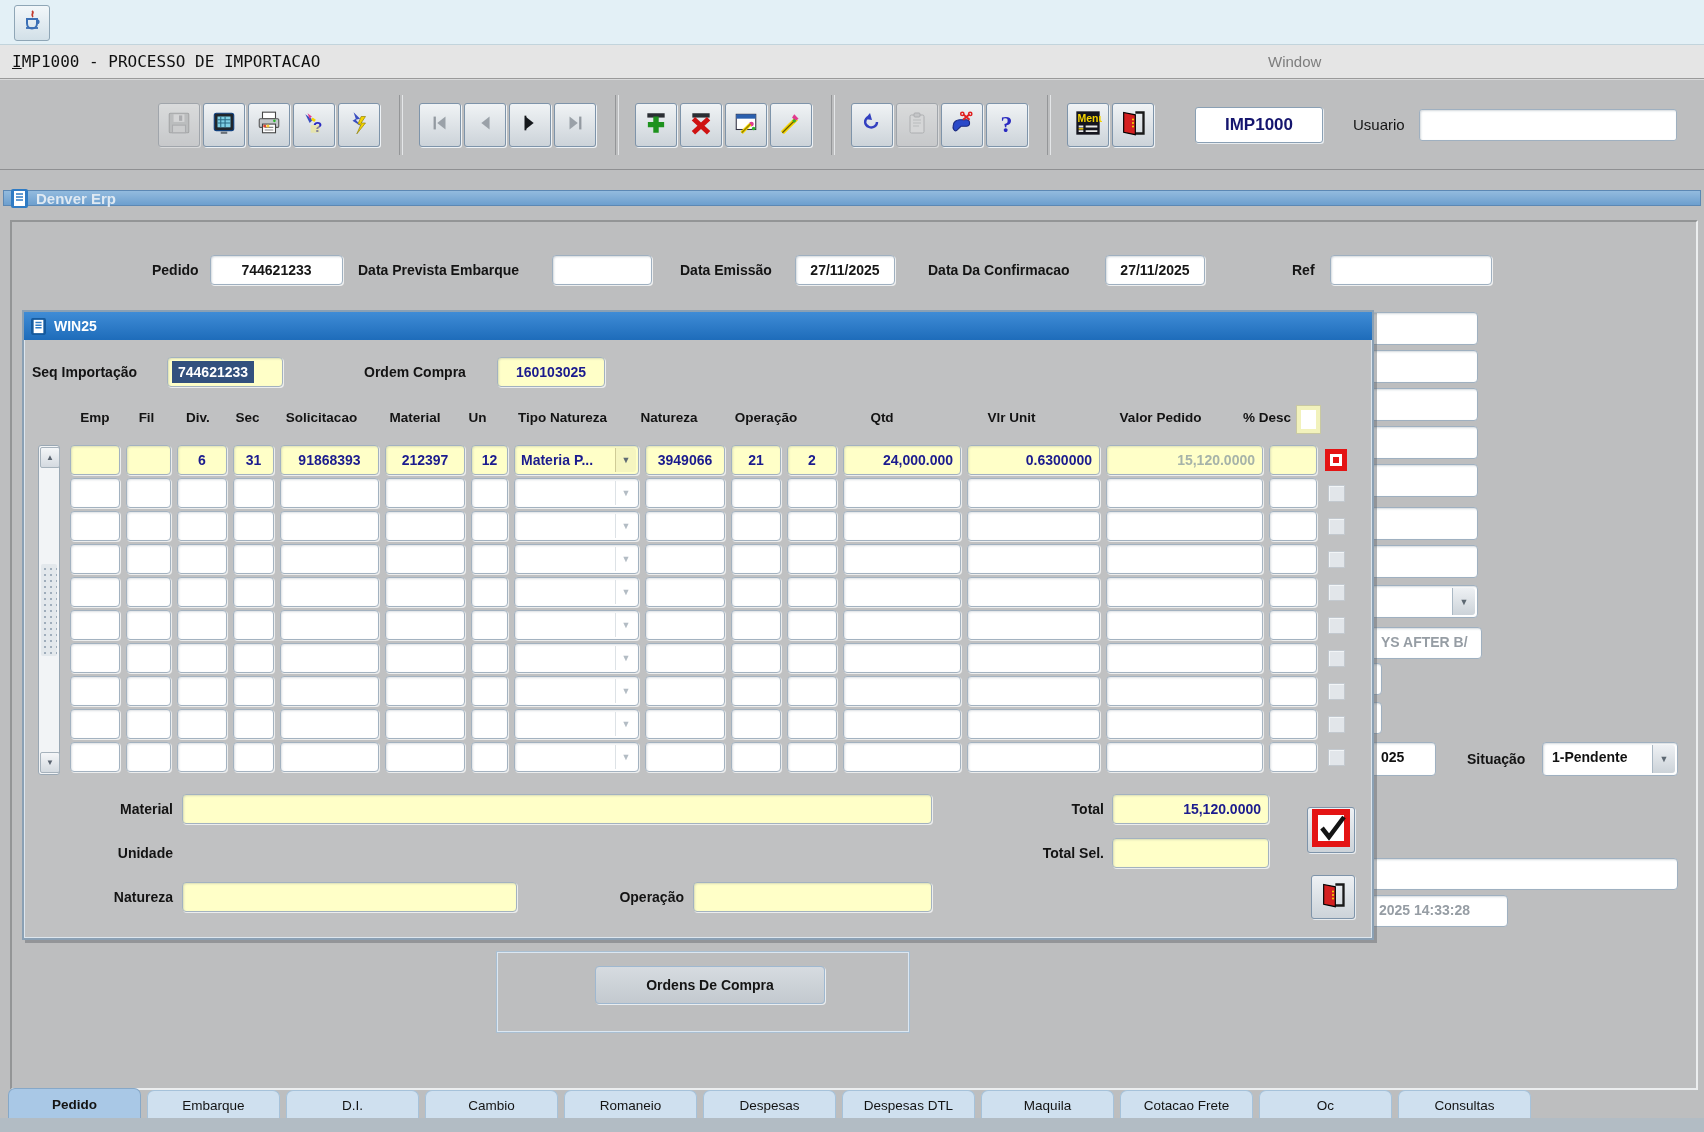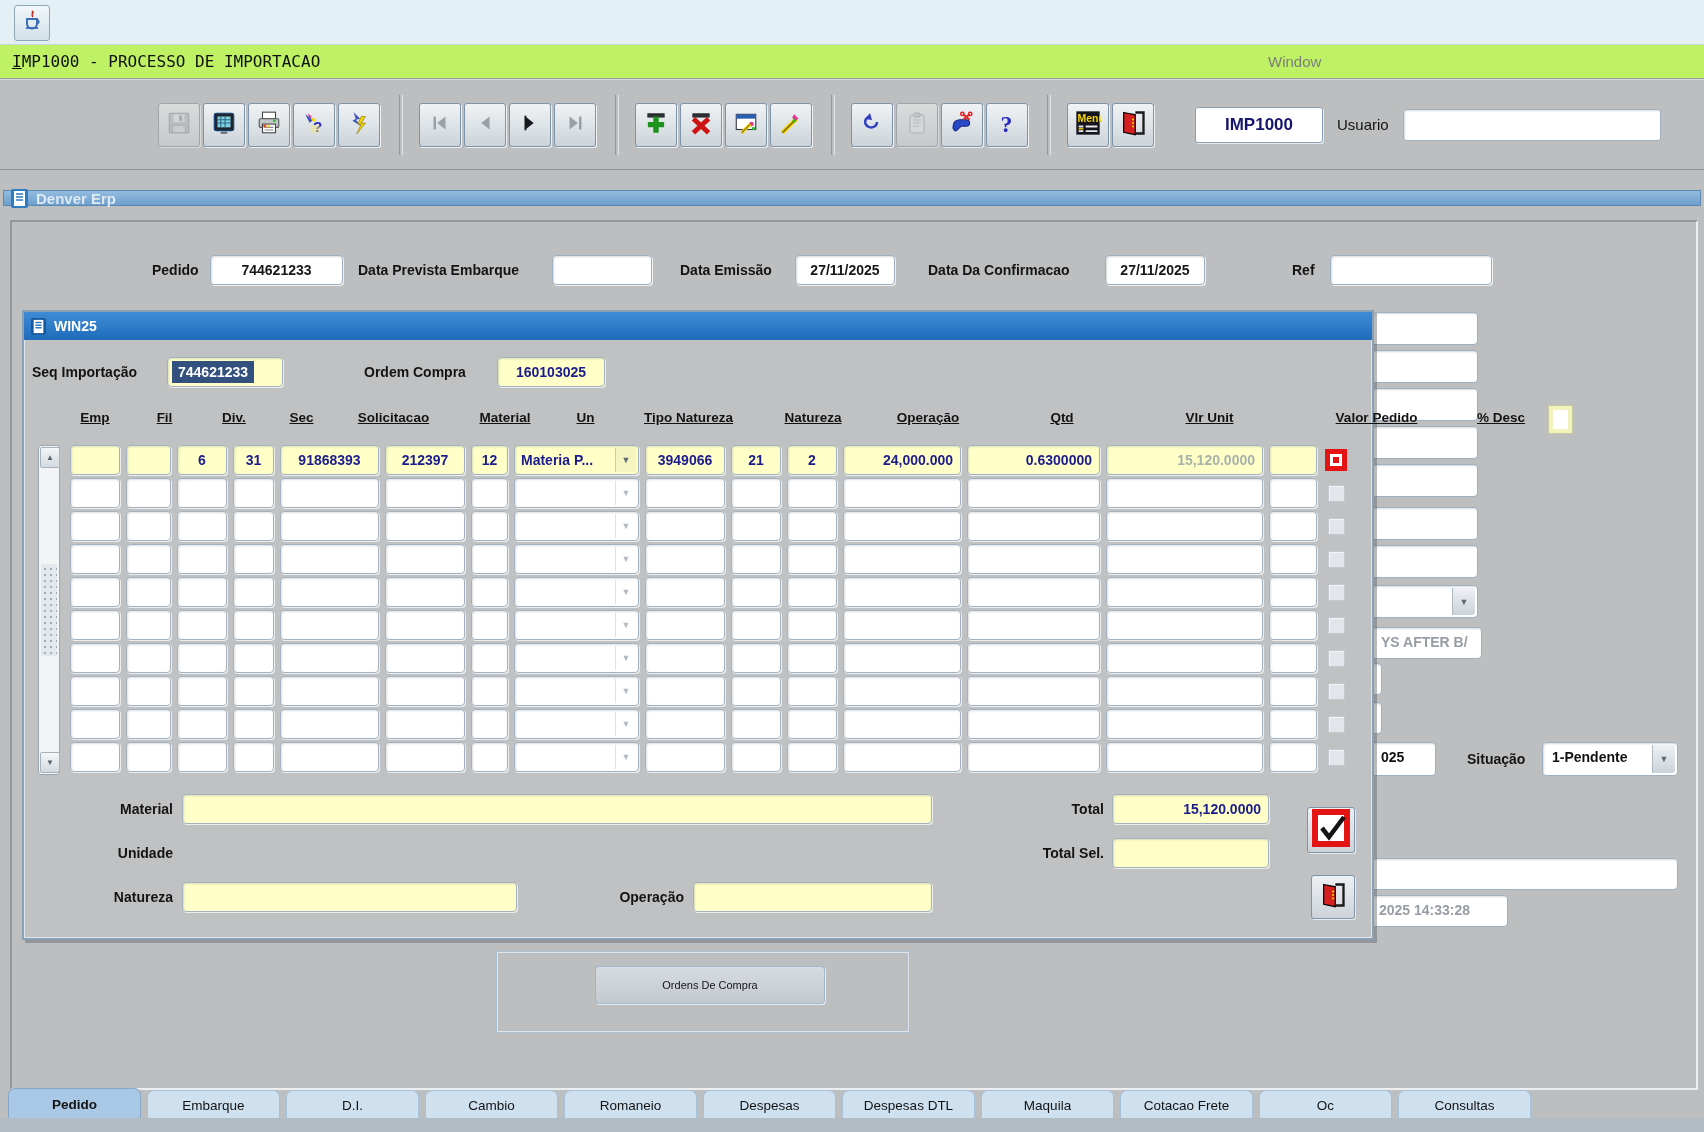--- a/index.html
+++ b/index.html
@@ -2,36 +2,36 @@
 <html><head>
 <meta charset="utf-8">
 <style>
   html,body{margin:0;padding:0;background:#8a8c8e;}
   #app{position:relative;width:1704px;height:1132px;background:#bdbebf;overflow:hidden;
        font-family:"Liberation Sans",sans-serif;color:#111;}
   
   .top-strip{position:absolute;left:0;top:0;width:1704px;height:44px;background:#e3f0f6;border-bottom:1px solid #c2d4dc;}
   .java-btn{position:absolute;left:14px;top:5px;width:34px;height:34px;background:linear-gradient(#f2f7fa,#d2e0e8);
             border:1px solid #8fa6b6;border-radius:3px;display:flex;align-items:center;justify-content:center;}
-  .menu-bar{position:absolute;left:0;top:45px;width:1704px;height:33px;background:#bef264;border-bottom:1px solid #9a9a9a;}
+  .menu-bar{position:absolute;left:0;top:45px;width:1704px;height:33px;background:#e5e5e5;border-bottom:1px solid #9a9a9a;}
   .menu-title{position:absolute;left:12px;top:7px;font-family:"DejaVu Sans Mono",monospace;font-size:16px;color:#101010;}
   .menu-title::first-letter{text-decoration:underline;}
   .menu-window{position:absolute;left:1268px;top:8px;font-size:15px;color:#7d7d7d;}
   
   .toolbar{position:absolute;left:0;top:79px;width:1704px;height:91px;background:#bdbebf;
            border-top:1px solid #d9dadb;border-bottom:1px solid #8f9092;display:flex;align-items:center;padding-left:158px;box-sizing:border-box;}
   .tb{width:40px;height:42px;margin-right:3px;background:linear-gradient(#f0f3f5,#ccd3d9);
       border:1px solid #7e94aa;border-radius:3px;box-shadow:1px 1px 0 #eef2f5;
       display:flex;align-items:center;justify-content:center;}
   .tb.dis{opacity:.55;filter:grayscale(.6);}
   .tbsep{width:2px;height:60px;margin:0 16px;border-left:1px solid #949698;border-right:1px solid #e4e6e8;}
   .progbox{margin-left:38px;width:126px;height:34px;background:#fff;border:1px solid #8aa0b4;border-radius:3px;
            box-shadow:1px 1px 0 #e8ecef;display:flex;align-items:center;justify-content:center;
            font-weight:bold;font-size:17px;color:#15156e;}
-  .usr-label{margin-left:14px;font-size:15px;color:#141414;}
+  .usr-label{margin-left:30px;font-size:15px;color:#141414;}
   .usr-field{margin-left:14px;width:256px;height:30px;background:#fff;border:1px solid #9fb0c0;border-radius:3px;
              box-shadow:inset 1px 1px 2px rgba(110,125,140,.3);}
   
   .mdi-bar{position:absolute;left:3px;top:190px;width:1698px;height:16px;
            background:linear-gradient(#93bbde,#6d9fce);border:1px solid #5c88b4;box-sizing:border-box;
            display:flex;align-items:center;}
   .mdi-title{margin-left:8px;font-size:15px;font-weight:bold;color:#dfe9f2;}
   .main-frame{position:absolute;left:10px;top:220px;width:1684px;height:866px;
               border:2px solid #939596;border-right-color:#eceeef;border-bottom-color:#eceeef;}
   .lbl{position:absolute;font-size:14px;font-weight:bold;color:#141414;white-space:nowrap;}
@@ -46,21 +46,21 @@
          border:2px solid #8aa0b4;box-shadow:inset 0 0 0 1px #dde6ee,3px 3px 0 rgba(95,100,105,.45);box-sizing:border-box;}
   .modal-title{position:absolute;left:0;top:0;right:0;height:28px;background:linear-gradient(#3f8cd6,#1e6cba);
                display:flex;align-items:center;}
   .modal-title span{margin-left:8px;color:#fff;font-weight:bold;font-size:14px;}
   .m-lbl{position:absolute;font-size:14px;font-weight:bold;color:#131313;white-space:nowrap;}
   .yfld{position:absolute;height:30px;background:#ffffc8;border:1px solid #a3b2c0;border-radius:4px;box-sizing:border-box;
         box-shadow:inset 1px 1px 2px rgba(120,130,145,.28),1px 1px 0 rgba(255,255,255,.7);
         font-size:14px;font-weight:bold;color:#1b1b8e;line-height:28px;text-align:center;}
   .sel-in{display:inline-block;margin-top:3px;height:22px;line-height:22px;padding:0 6px;background:#33517e;color:#ffffff;}
   
-  .ghead{position:absolute;left:46px;top:98px;display:flex;gap:22px;text-decoration:underline;}
+  .ghead{position:absolute;left:46px;top:98px;display:flex;gap:4px;}
   .ghead .hc{font-size:13.5px;font-weight:bold;color:#131313;text-align:center;white-space:nowrap;}
   .grid-rows{position:absolute;left:46px;top:133px;}
   .grow{display:flex;gap:6px;margin-bottom:3px;align-items:center;}
   .cell{height:30px;box-sizing:border-box;border:1px solid #a3b2c0;border-radius:4px;background:#fff;
         box-shadow:inset 1px 1px 2px rgba(120,130,145,.25),1px 1px 0 rgba(255,255,255,.7);
         font-size:14px;font-weight:bold;color:#1b1b8e;line-height:28px;text-align:center;position:relative;}
   .grow.data .cell{background:#ffffc8;}
   .c-emp{width:50px}.c-fil{width:45px}.c-div{width:50px}.c-sec{width:41px}.c-sol{width:99px}
   .c-mat{width:80px}.c-un{width:37px}.c-tn{width:125px;text-align:left;padding-left:6px;}
   .c-nat{width:80px}.c-op{width:50px}.c-oph{width:106px}
@@ -82,21 +82,21 @@
   .vs-thumb{position:absolute;left:2px;top:118px;width:16px;height:92px;background:#e3e8ec;border-radius:2px;
             background-image:radial-gradient(#9fadbb 1px,transparent 1.3px);background-size:6px 6px;background-position:1px 2px;}
   
   .btn-sq{position:absolute;width:46px;height:44px;background:linear-gradient(#eef1f4,#ccd3d9);
           border:1px solid #7e94aa;border-radius:3px;box-shadow:1px 1px 0 #e8ecef;
           display:flex;align-items:center;justify-content:center;}
   
   .ordens-box{position:absolute;left:497px;top:952px;width:410px;height:78px;
               border:1px solid #dbe7f2;outline:1px solid #a9bfd2;}
   .ordens-btn{position:absolute;left:595px;top:966px;width:228px;height:36px;background:linear-gradient(#d6dbe0,#c3c9cf);
-              border:1px solid #9fb8d0;border-radius:4px;font-size:11px;font-weight:normal;color:#141414;
+              border:1px solid #9fb8d0;border-radius:4px;font-size:14px;font-weight:bold;color:#141414;
               display:flex;align-items:center;justify-content:center;box-shadow:1px 1px 0 #e9edf0;}
   
   .tabs{position:absolute;left:8px;top:1088px;display:flex;gap:6px;}
   .tab{width:131px;height:28px;margin-top:2px;background:#cfe0ef;border:1px solid #a6c2da;border-bottom:none;
        border-radius:7px 7px 0 0;font-size:13.5px;color:#131313;display:flex;align-items:center;justify-content:center;}
   .tab.active{margin-top:0;height:30px;background:#a9c8e6;border-color:#86a8c8;font-weight:bold;}
   .bottom-strip{position:absolute;left:0;top:1118px;width:1704px;height:14px;background:#b2bcc4;}
   
   .frag{position:absolute;background:#fff;border:1px solid #9fb0c0;border-radius:4px;box-sizing:border-box;
         box-shadow:inset 1px 1px 2px rgba(110,125,140,.3);font-size:14px;line-height:28px;}

